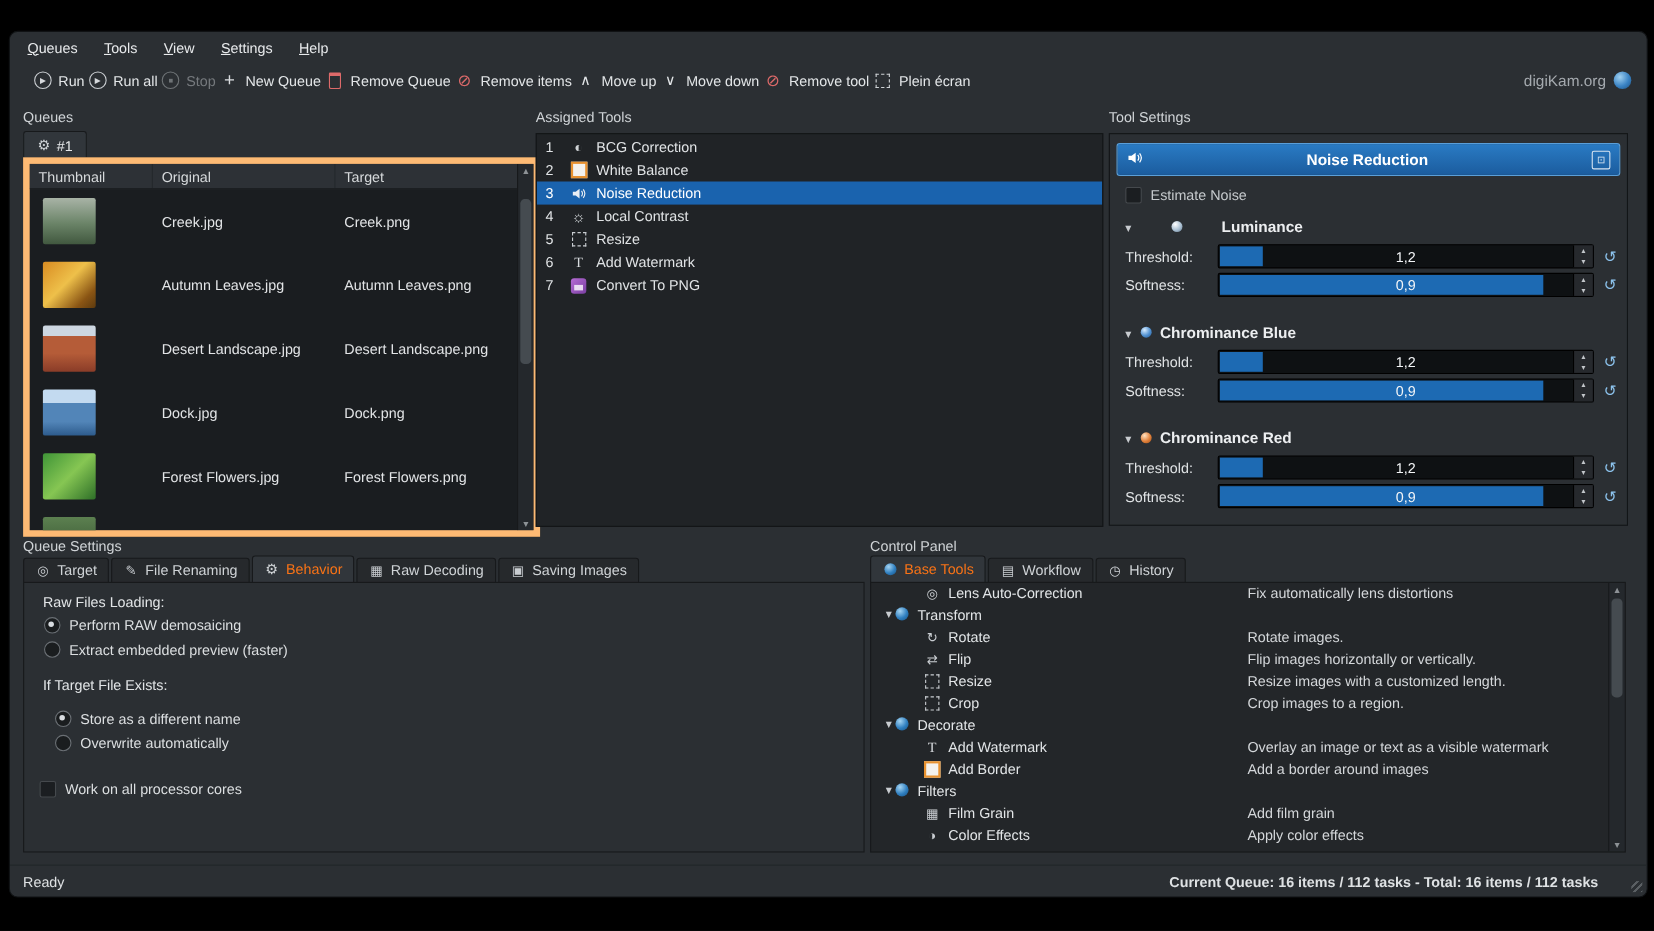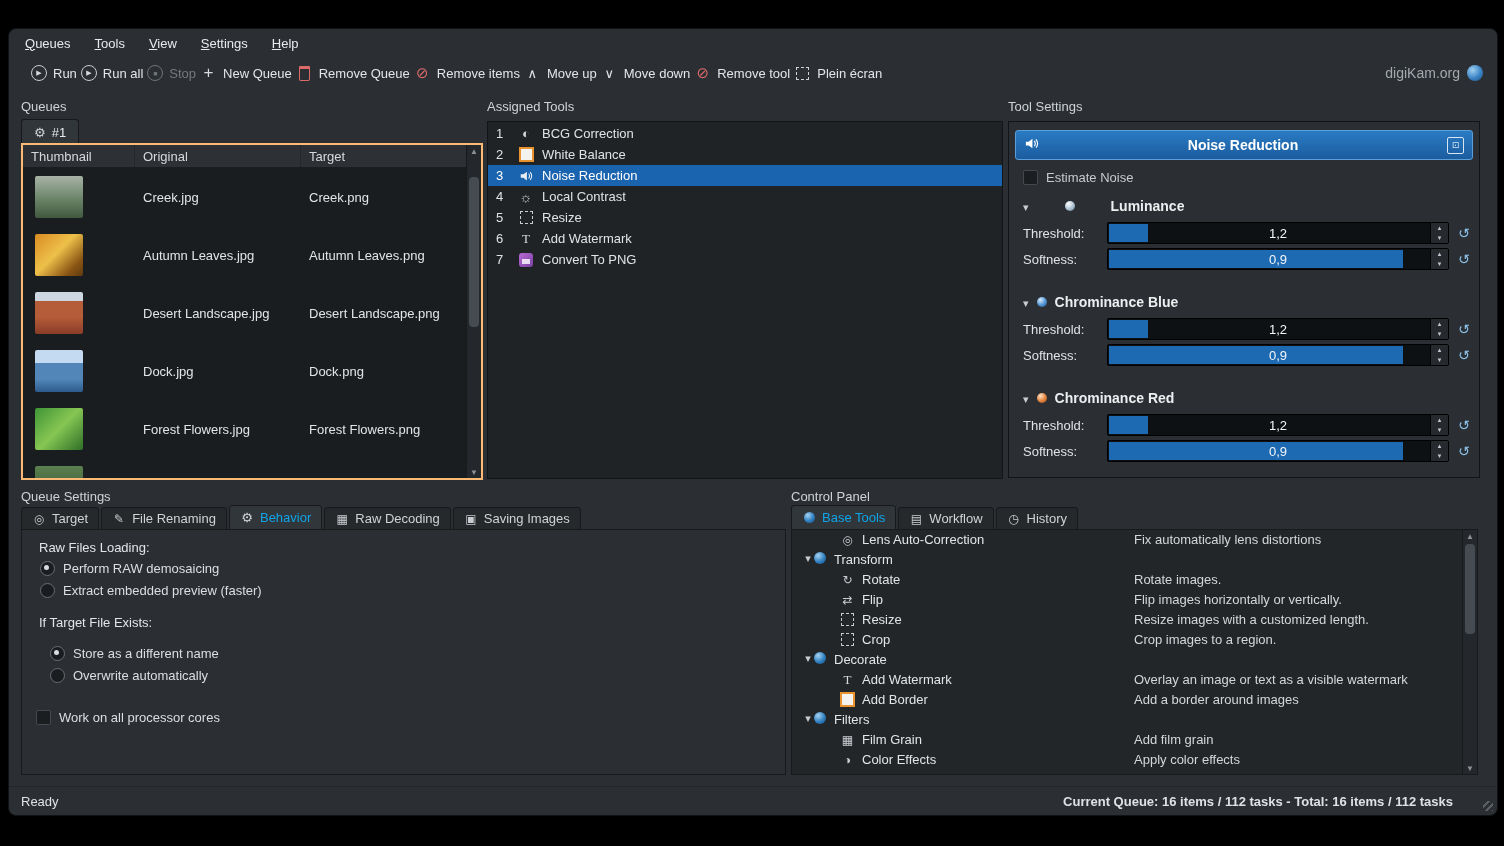--- a/index.html
+++ b/index.html
@@ -29,21 +29,21 @@
   .icon-fullscreen{width:11px;height:11px;border:1px dashed #cfd3d6;}
   .brand{margin-left:auto;margin-right:14px;display:flex;align-items:center;gap:7px;color:#a4a9ae;font-size:14px;}
   .globe{width:16px;height:16px;border-radius:50%;background:radial-gradient(circle at 35% 32%,#9fd0f0,#3a83c4 55%,#1c5182);}
   
   .panel-title{position:absolute;color:#cfd3d6;}
   
   .queues-tab{position:absolute;left:12px;top:90px;height:24px;display:flex;align-items:center;gap:6px;
     padding:0 12px;background:#31363b;border:1px solid #17191b;border-bottom:none;border-radius:3px 3px 0 0;}
   .g-gear::before{content:"⚙";font-size:13px;color:#cfd3d6;}
   .queues-table{position:absolute;left:12px;top:114px;width:458px;height:333px;background:#1a1d20;
-    border:2px solid #fdba74;overflow:hidden;}
+    border:6px solid #fdba74;overflow:hidden;}
   .qt-head{display:grid;grid-template-columns:112px 166px 166px;height:22px;background:#2d3136;
     border-bottom:1px solid #1b1e21;color:#d6d9db;}
   .qt-head>div{display:flex;align-items:center;padding-left:8px;border-right:1px solid #24282c;}
   .qt-row{display:grid;grid-template-columns:112px 166px 166px;height:58px;align-items:center;color:#e2e4e6;}
   .thumb{width:48px;height:42px;margin-left:12px;border-radius:2px;}
   .th-autumn{background:linear-gradient(135deg,#d98c22,#eec04a 45%,#8a5514 80%,#5d3a0e);}
   .th-creek{background:linear-gradient(180deg,#a8b3a6,#6b8468 55%,#41583f);}
   .th-desert{background:linear-gradient(180deg,#cdd7e1 0 22%,#b55c38 22% 60%,#8a3c28);}
   .th-dock{background:linear-gradient(180deg,#c3daf0 0 30%,#5285b8 30% 70%,#2d5b8c);}
   .th-flowers{background:linear-gradient(135deg,#3f9437,#86c653 50%,#2e6f28);}
@@ -97,21 +97,21 @@
   .spin{position:absolute;right:0;top:0;bottom:0;width:17px;border-left:1px solid #000;background:#26292d;
     display:flex;flex-direction:column;}
   .spin span{flex:1;display:flex;align-items:center;justify-content:center;font-size:7px;color:#c3c7cb;}
   .g-spinup::before{content:"▴";} .g-spindn::before{content:"▾";}
   .reset{margin-left:9px;color:#8cc2ec;font-size:14px;}
   .g-reset::before{content:"↺";}
   
   .tabs{position:absolute;display:flex;align-items:flex-end;gap:2px;height:23px;}
   .tab{display:flex;align-items:center;gap:6px;height:21px;padding:0 10px;background:#26292c;
     border:1px solid #17191b;border-radius:3px 3px 0 0;color:#cfd3d6;}
-  .tab.active{background:#31363b;height:23px;color:#0ea5e9;}
+  .tab.active{background:#31363b;height:23px;color:#f97316;}
   .tab .ticn{width:14px;height:14px;display:flex;align-items:center;justify-content:center;font-size:12px;color:#c9cdd1;}
   .g-lens::before{content:"◎";}
   .g-pencil::before{content:"✎";}
   .g-grid::before{content:"▦";}
   .g-grid2::before{content:"▤";}
   .g-save::before{content:"▣";}
   .g-clock::before{content:"◷";}
   
   .qs-content{position:absolute;left:12px;top:500px;width:765px;height:246px;background:#2b2f33;
     border:1px solid #17191b;padding:10px 0 0 0;box-sizing:border-box;}

